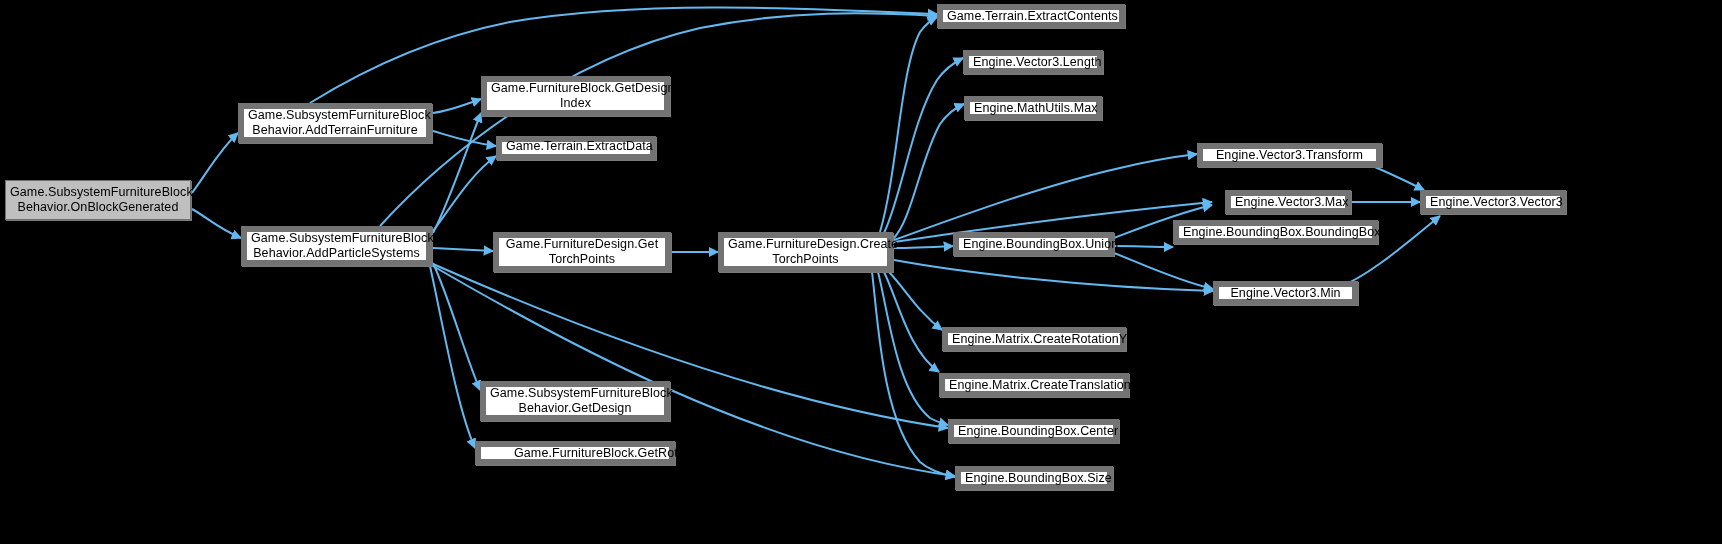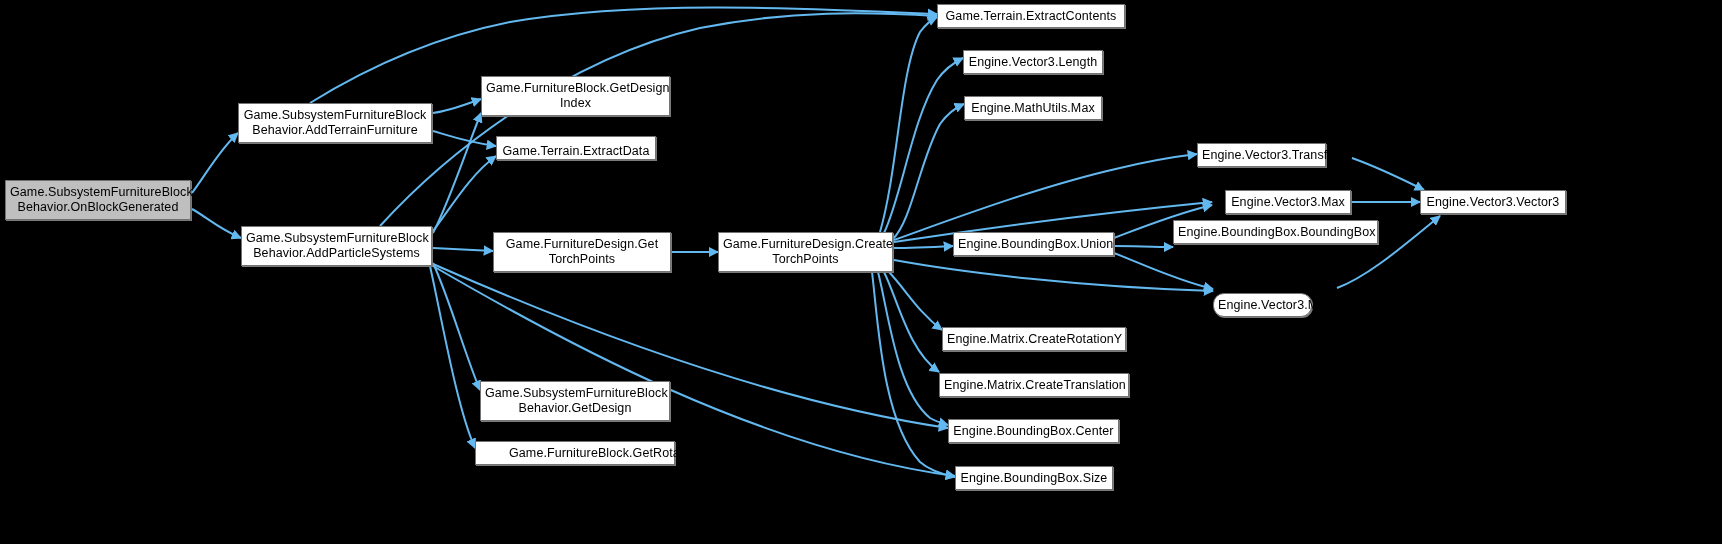--- a/index.html
+++ b/index.html
@@ -21,21 +21,21 @@
     left: 0;
     top: 0;
     width: 1722px;
     height: 544px;
     pointer-events: none;
   }
   .node {
     position: absolute;
     box-sizing: border-box;
     background: #ffffff;
-    border: 1px solid #737373;
+    border: 6px solid #737373;
     box-shadow: 1px 1px 0 0 #7a7a7a;
     color: #000000;
     font-size: 12.5px;
     line-height: 15px;
     text-align: center;
     display: flex;
     align-items: center;
     justify-content: center;
     padding: 0 4px;
     white-space: pre-line;
@@ -112,19 +112,19 @@
       <div class="node" style="left: 718px; top: 232px; width: 175px; height: 40px;"><span>Game.FurnitureDesign.Create
 TorchPoints</span></div>
       <div class="node" style="left: 937px; top: 4px; width: 188px; height: 24px;"><span>Game.Terrain.ExtractContents</span></div>
       <div class="node" style="left: 963px; top: 50px; width: 140px; height: 24px;"><span>Engine.Vector3.Length</span></div>
       <div class="node" style="left: 964px; top: 96px; width: 138px; height: 24px;"><span>Engine.MathUtils.Max</span></div>
       <div class="node" style="left: 953px; top: 232px; width: 161px; height: 24px;"><span>Engine.BoundingBox.Union</span></div>
       <div class="node" style="left: 942px; top: 327px; width: 184px; height: 24px;"><span>Engine.Matrix.CreateRotationY</span></div>
       <div class="node" style="left: 939px; top: 373px; width: 190px; height: 24px;"><span>Engine.Matrix.CreateTranslation</span></div>
       <div class="node" style="left: 948px; top: 419px; width: 171px; height: 24px;"><span>Engine.BoundingBox.Center</span></div>
       <div class="node" style="left: 955px; top: 466px; width: 158px; height: 24px;"><span>Engine.BoundingBox.Size</span></div>
-      <div class="node" style="left: 1197px; top: 143px; width: 129px; height: 24px;"><span>Engine.Vector3.Transform</span></div>
+      <div class="node" style="left: 1197px; top: 143px; width: 185px; height: 24px;"><span>Engine.Vector3.Transform</span></div>
       <div class="node" style="left: 1212px; top: 190px; width: 126px; height: 24px; margin-left: 13px;"><span>Engine.Vector3.Max</span></div>
       <div class="node" style="left: 1173px; top: 220px; width: 205px; height: 24px;"><span>Engine.BoundingBox.BoundingBox</span></div>
-      <div class="node" style="left: 1213px; top: 293px; width: 99px; height: 24px; border-radius: 11px;"><span>Engine.Vector3.Min</span></div>
+      <div class="node" style="left: 1213px; top: 281px; width: 145px; height: 24px;"><span>Engine.Vector3.Min</span></div>
       <div class="node" style="left: 1420px; top: 190px; width: 146px; height: 24px;"><span>Engine.Vector3.Vector3</span></div>
     </div>
 </div>
 
 </body></html>

